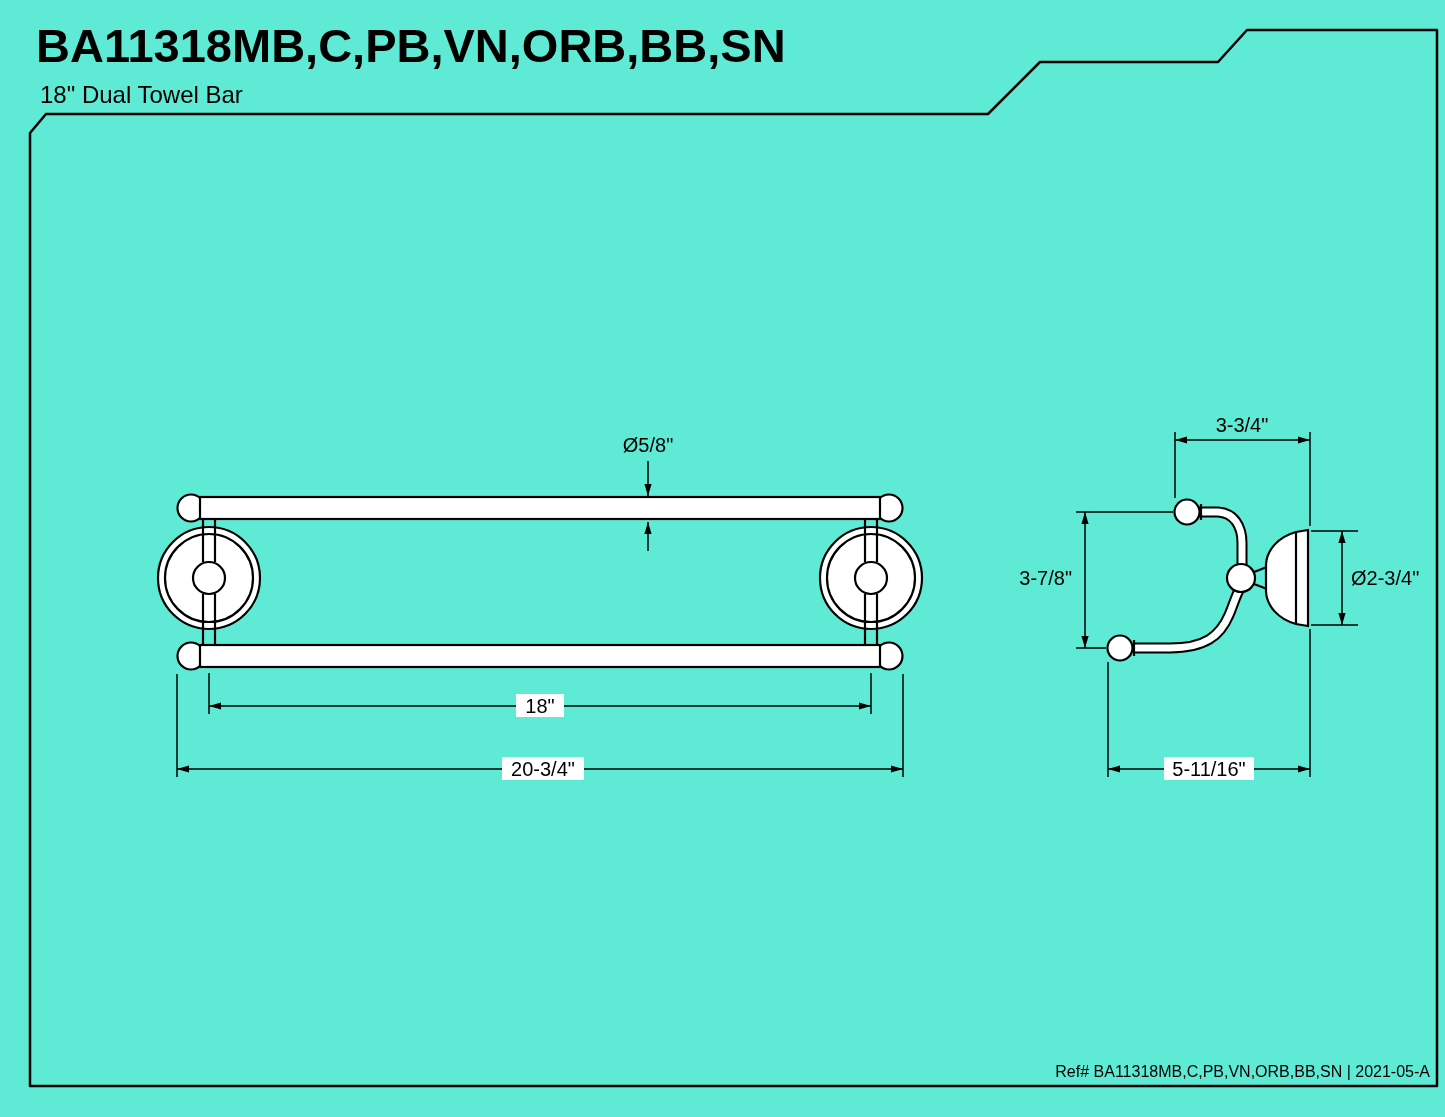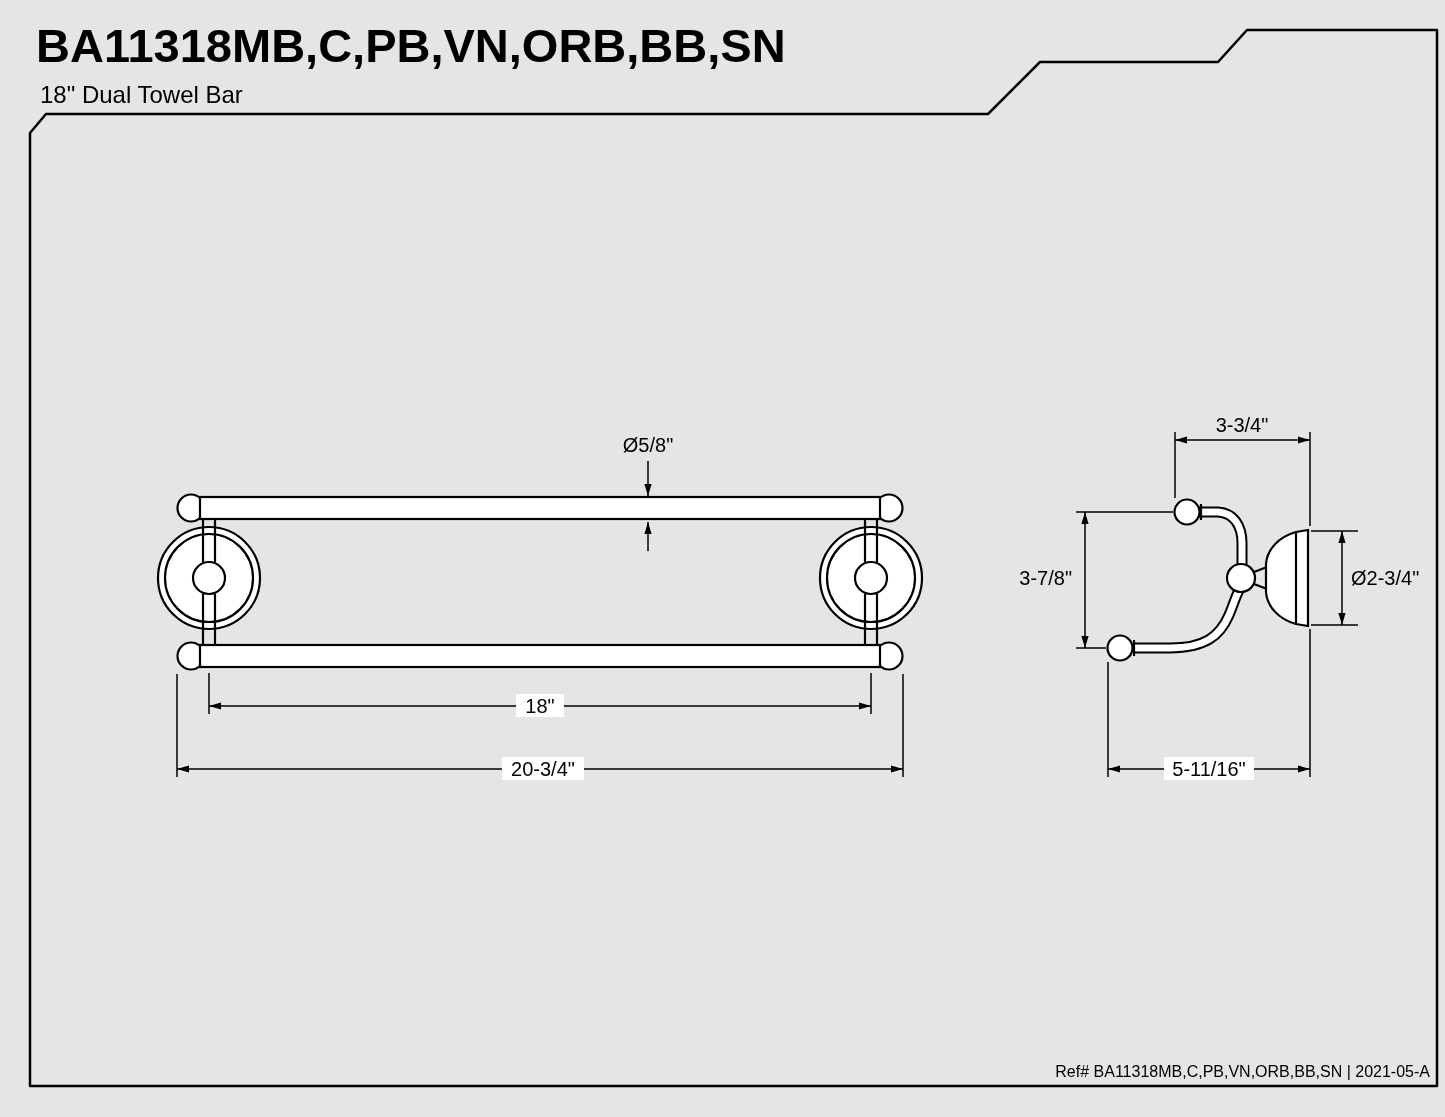--- a/index.html
+++ b/index.html
@@ -1,20 +1,20 @@
 <!DOCTYPE html>
 <html><head>
 <meta charset="utf-8">
 <style>
   html, body { margin: 0; padding: 0; background: #ffffff; }
   .sheet {
     position: relative;
     width: 1445px;
     height: 1117px;
-    background: #e5e5e5;
+    background: #5eead4;
     font-family: "Liberation Sans", "DejaVu Sans", sans-serif;
   }
   svg { display: block; }
   .title-text  { font: bold 47px "Liberation Sans", "DejaVu Sans", sans-serif; fill: #000; }
   .subtitle-text { font: 24px "Liberation Sans", "DejaVu Sans", sans-serif; fill: #000; }
   .ref-text { font: 16px "Liberation Sans", "DejaVu Sans", sans-serif; fill: #000; }
   .dimtext { font: 20px "Liberation Sans", "DejaVu Sans", sans-serif; fill: #000; }
   .outline { fill: #ffffff; stroke: #000000; stroke-width: 2.2; }
   .edge    { fill: none;    stroke: #000000; stroke-width: 2.2; }
   .armcore { fill: none; stroke: #000000; stroke-width: 11; stroke-linecap: butt; }

